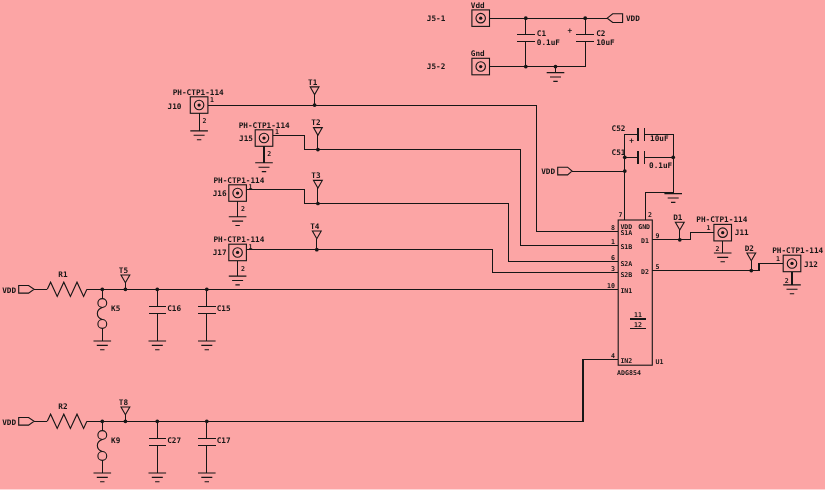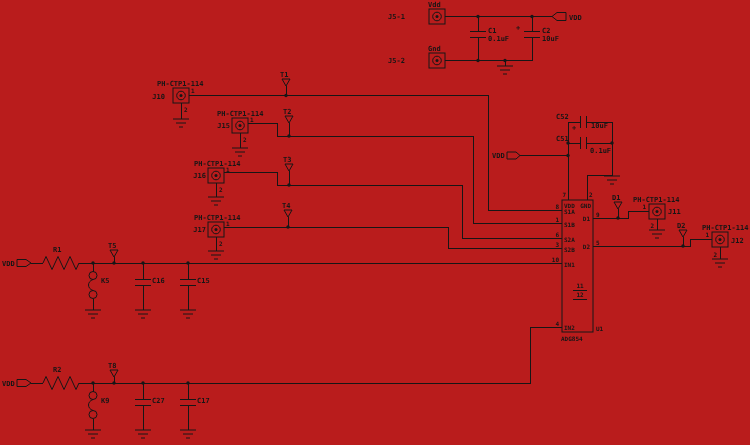--- a/index.html
+++ b/index.html
@@ -1,16 +1,16 @@
 <!DOCTYPE html>
 <html><head>
 <meta charset="utf-8">
 <style>
   html,body{margin:0;padding:0;background:#fff;}
-  #canvas{position:relative;width:750px;height:445px;background:#b91c1c;overflow:hidden;}
+  #canvas{position:relative;width:750px;height:445px;background:#fca5a5;overflow:hidden;}
   svg{display:block;}
   path,rect,circle,polygon{stroke:#161616;fill:none;stroke-width:1;}
   .w{shape-rendering:crispEdges;}
   .fill{fill:#161616;stroke:none;}
   text{font:bold 7px "DejaVu Sans Mono", monospace;fill:#161616;stroke:none;}
   .t6{font-size:6px;}
   .mid{text-anchor:middle;}
   .end{text-anchor:end;}
 </style>
 </head>

